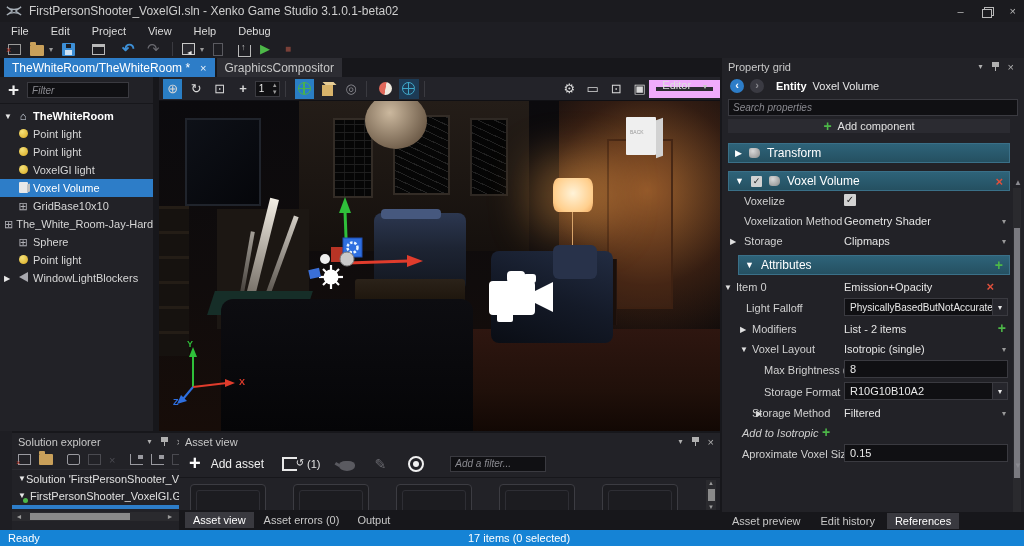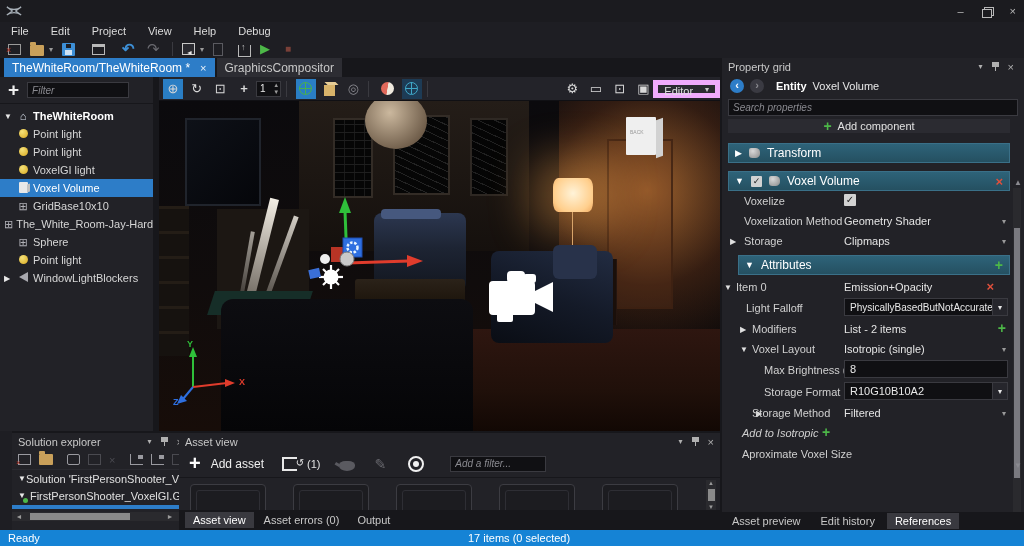--- a/index.html
+++ b/index.html
@@ -83,21 +83,21 @@
   .spin-box { width:28px; height:16px; background:#101013; border:1px solid #3a3a40; display:flex; align-items:center; margin-left:2px; position:relative; }
   .spin-box input { width:18px; background:transparent; border:none; color:#e8e8e8; font-size:10px; padding-left:3px; font-family:"Liberation Sans",sans-serif; }
   .spin-arrows { position:absolute; right:1px; top:0; display:flex; flex-direction:column; font-size:6px; color:#9a9a9a; line-height:7px; }
   .globe { width:13px; height:13px; border-radius:50%; border:1.5px solid #49b04f; position:relative; }
   .globe::before { content:""; position:absolute; left:-1px; top:4.5px; width:12px; height:1.5px; background:#49b04f; }
   .globe::after { content:""; position:absolute; left:4.5px; top:-1px; width:1.5px; height:12px; background:#49b04f; }
   .globe.teal { border-color:#3fa8c9; } .globe.teal::before,.globe.teal::after { background:#3fa8c9; }
   .cube3d { width:11px; height:11px; background:#d8b36a; position:relative; margin-top:3px; }
   .cube3d::before { content:""; position:absolute; left:2px; top:-3px; width:11px; height:3px; background:#e7cd96; transform:skewX(45deg); }
   .halfsphere { width:13px; height:13px; border-radius:50%; background:linear-gradient(100deg,#e0685a 48%,#efe9de 52%); }
-  .editor-dd { height:18px; background:#2b2b31; border:5px solid #f0abfc; display:flex; align-items:flex-start; padding:0 6px; gap:12px; color:#e0e0e0; font-size:11px; }
+  .editor-dd { height:18px; background:#2b2b31; border:7px solid #f0abfc; display:flex; align-items:flex-end; padding:0 6px; gap:12px; color:#e0e0e0; font-size:11px; }
 
   
   .viewport { left:159px; top:101px; width:561px; height:330px; background:linear-gradient(180deg,#0b0a0d 0%,#100c0c 55%,#170d09 100%); overflow:hidden; }
   .vp-d { position:absolute; }
 
   
   .solpanel { left:12px; top:431px; width:179px; height:99px; background:#222227; border-top:2px solid #17171b; border-right:2px solid #ef4444; }
   .panel-title { height:17px; display:flex; align-items:center; padding:0 6px; color:#c8c8c8; }
   .pt-icons { margin-left:auto; display:flex; align-items:center; gap:9px; color:#b0b0b0; }
   .pin-ico { width:7px; height:10px; position:relative; }
@@ -196,20 +196,21 @@
 </style>
 </head>
 <body>
 
 <div id="app">
 
   <div class="abs titlebar">
     <svg class="xenko-logo" viewBox="0 0 20 14">
       <path d="M1 2 L8 7 L1 12 M19 2 L12 7 L19 12 M1 2 Q5 5 10 5 Q15 5 19 2 M1 12 Q5 9 10 9 Q15 9 19 12" stroke="#a8b0b8" stroke-width="1.4" fill="none"></path>
     </svg>
+    <span class="title-text">FirstPersonShooter_VoxelGI.sln - Xenko Game Studio 3.1.0.1-beta02</span>
     <div class="win-btns">
       <span class="win-btn">–</span>
       <span class="win-btn restore-glyph"></span>
       <span class="win-btn">×</span>
     </div>
   </div>
 
   <div class="abs menubar">
     <span class="menu-item">File</span>
     <span class="menu-item">Edit</span>
@@ -620,20 +621,21 @@
         <span class="row-caret">▾</span>
       </div>
 
       <div class="prow">
         <span class="plabel" style="left:20px;font-style:italic">Add to Isotropic</span>
         <span class="green-plus" style="position:absolute;left:100px;top:1px">+</span>
       </div>
 
       <div class="prow" style="height:22px">
         <span class="plabel" style="left:20px;top:5px">Aproximate Voxel Size</span>
+        <input class="inputbox" value="0.15" style="">
       </div>
 
     </div>
 
     <div class="pg-vscroll">
         <span class="pg-vthumb"></span>
       </div>
     <span class="scroll-dn-ar">▼</span>
 
     <div class="panel-title refs-title">

